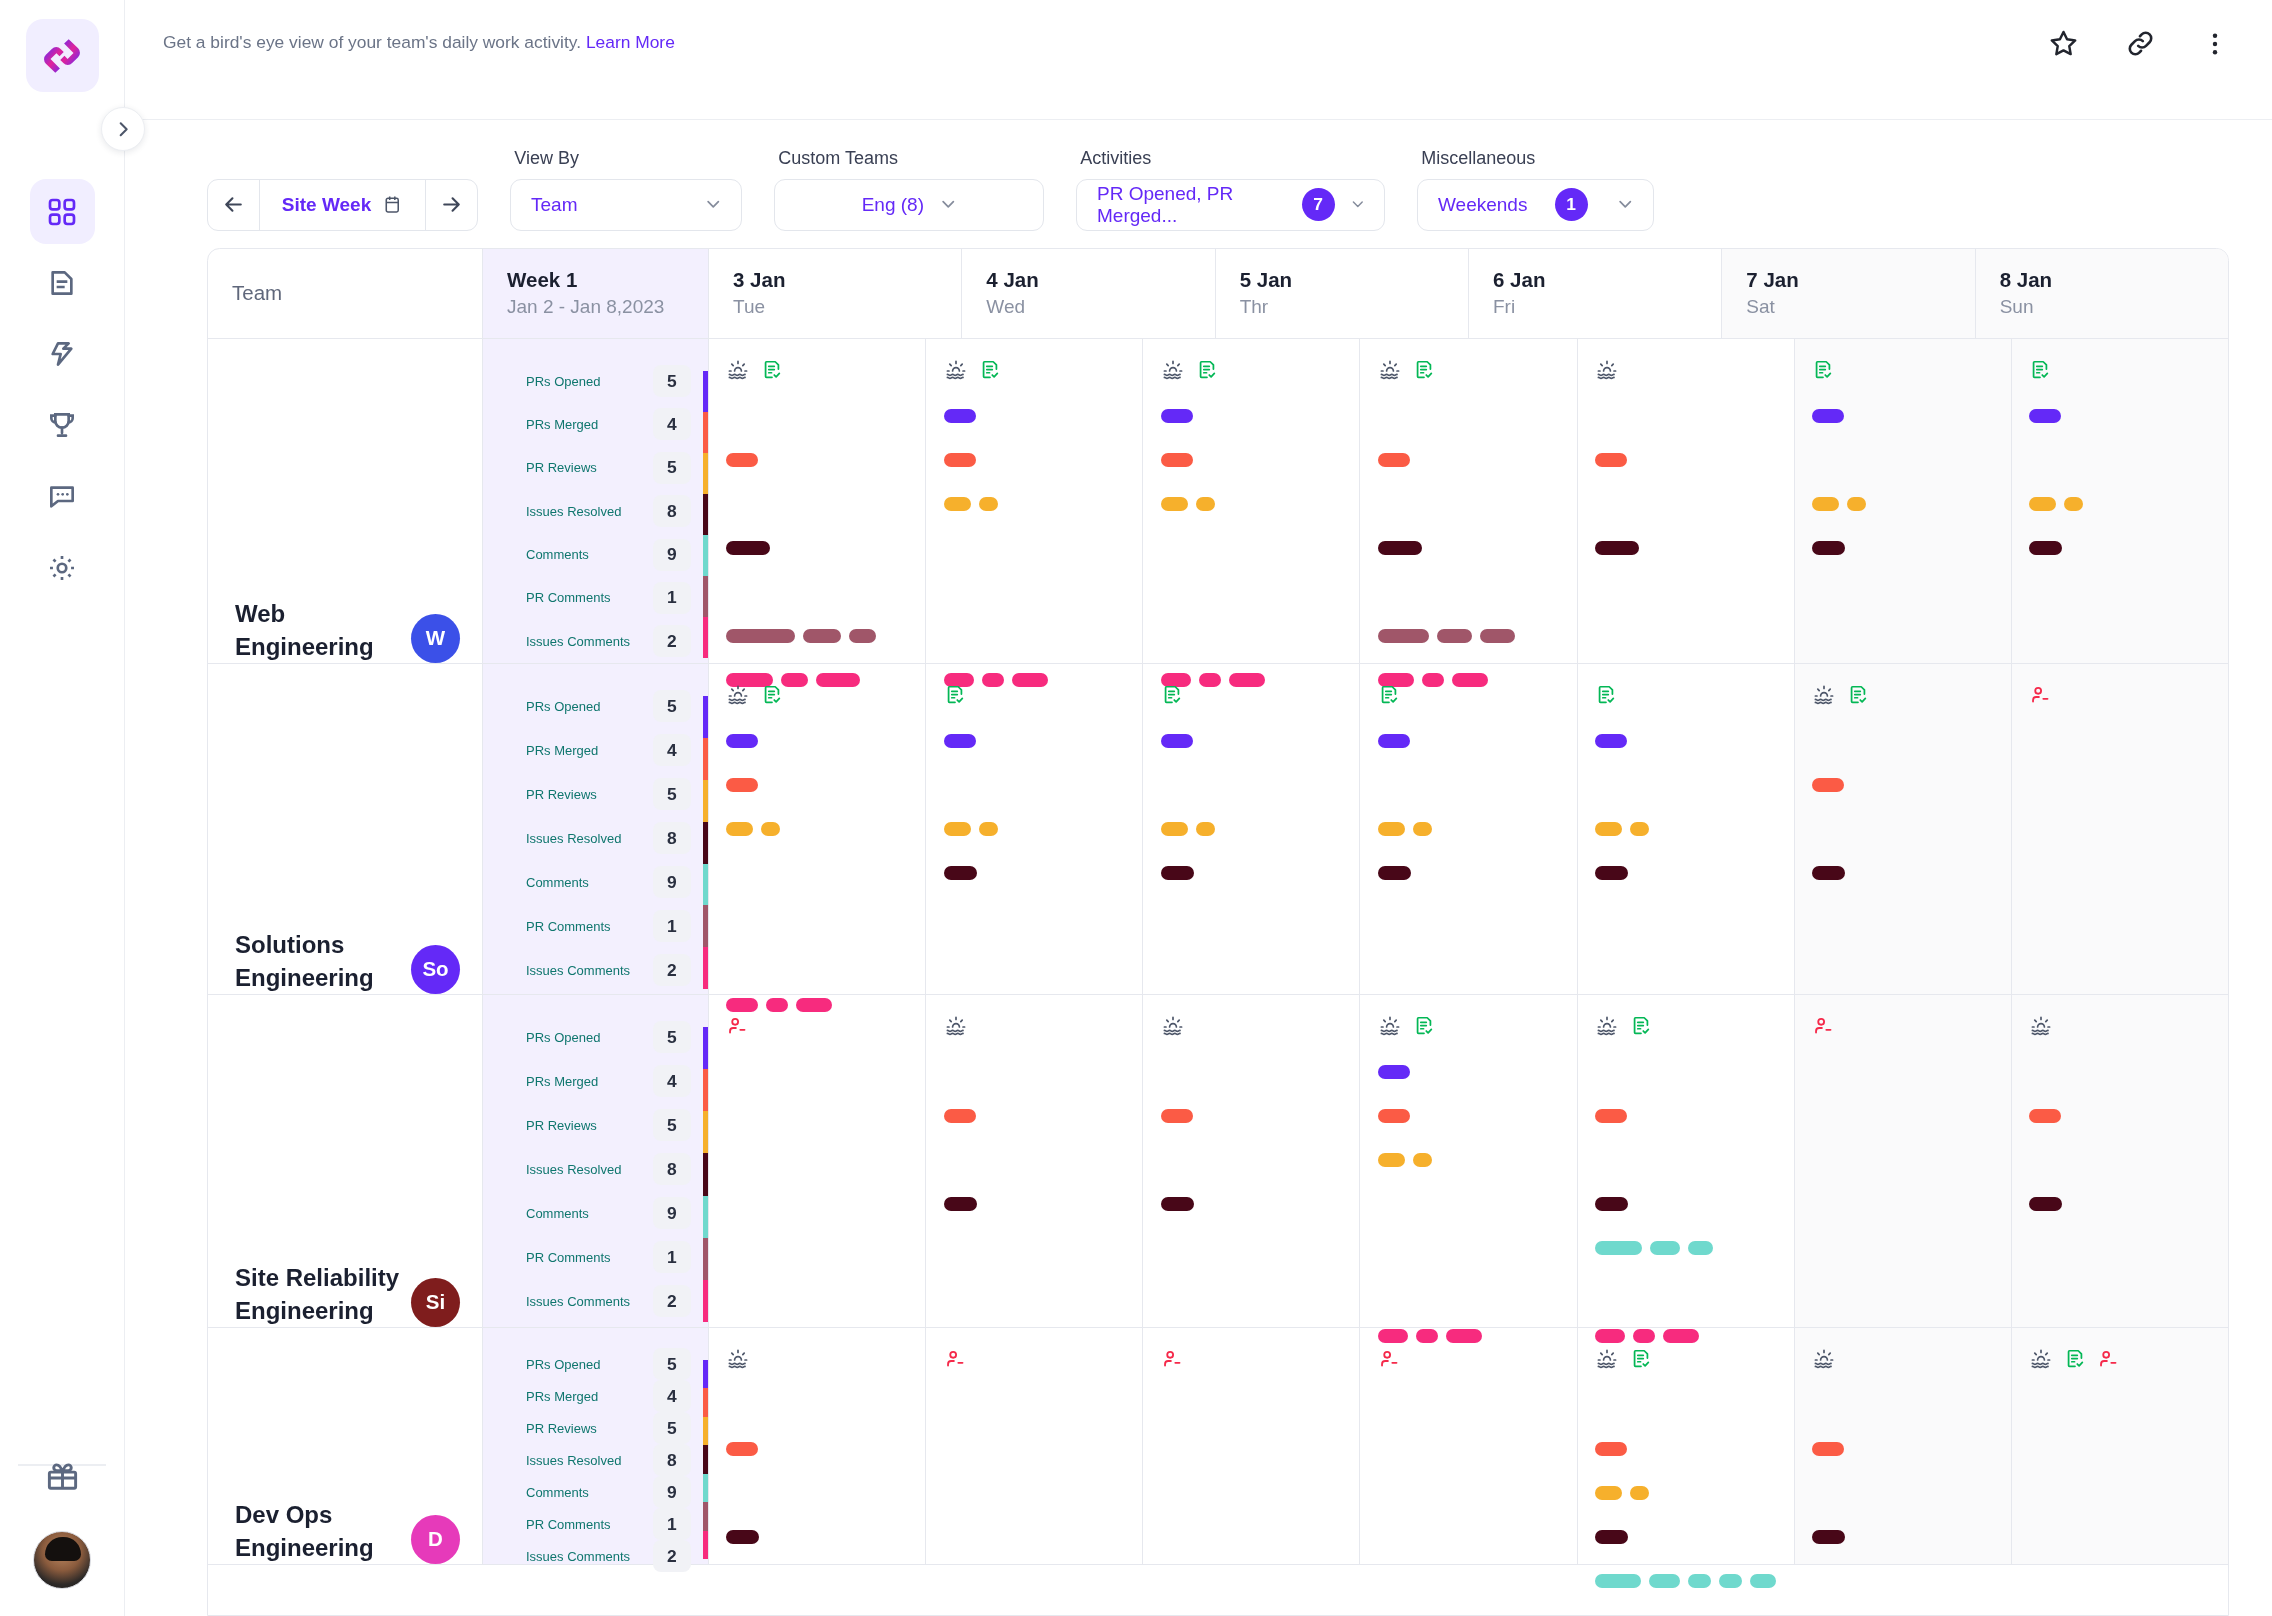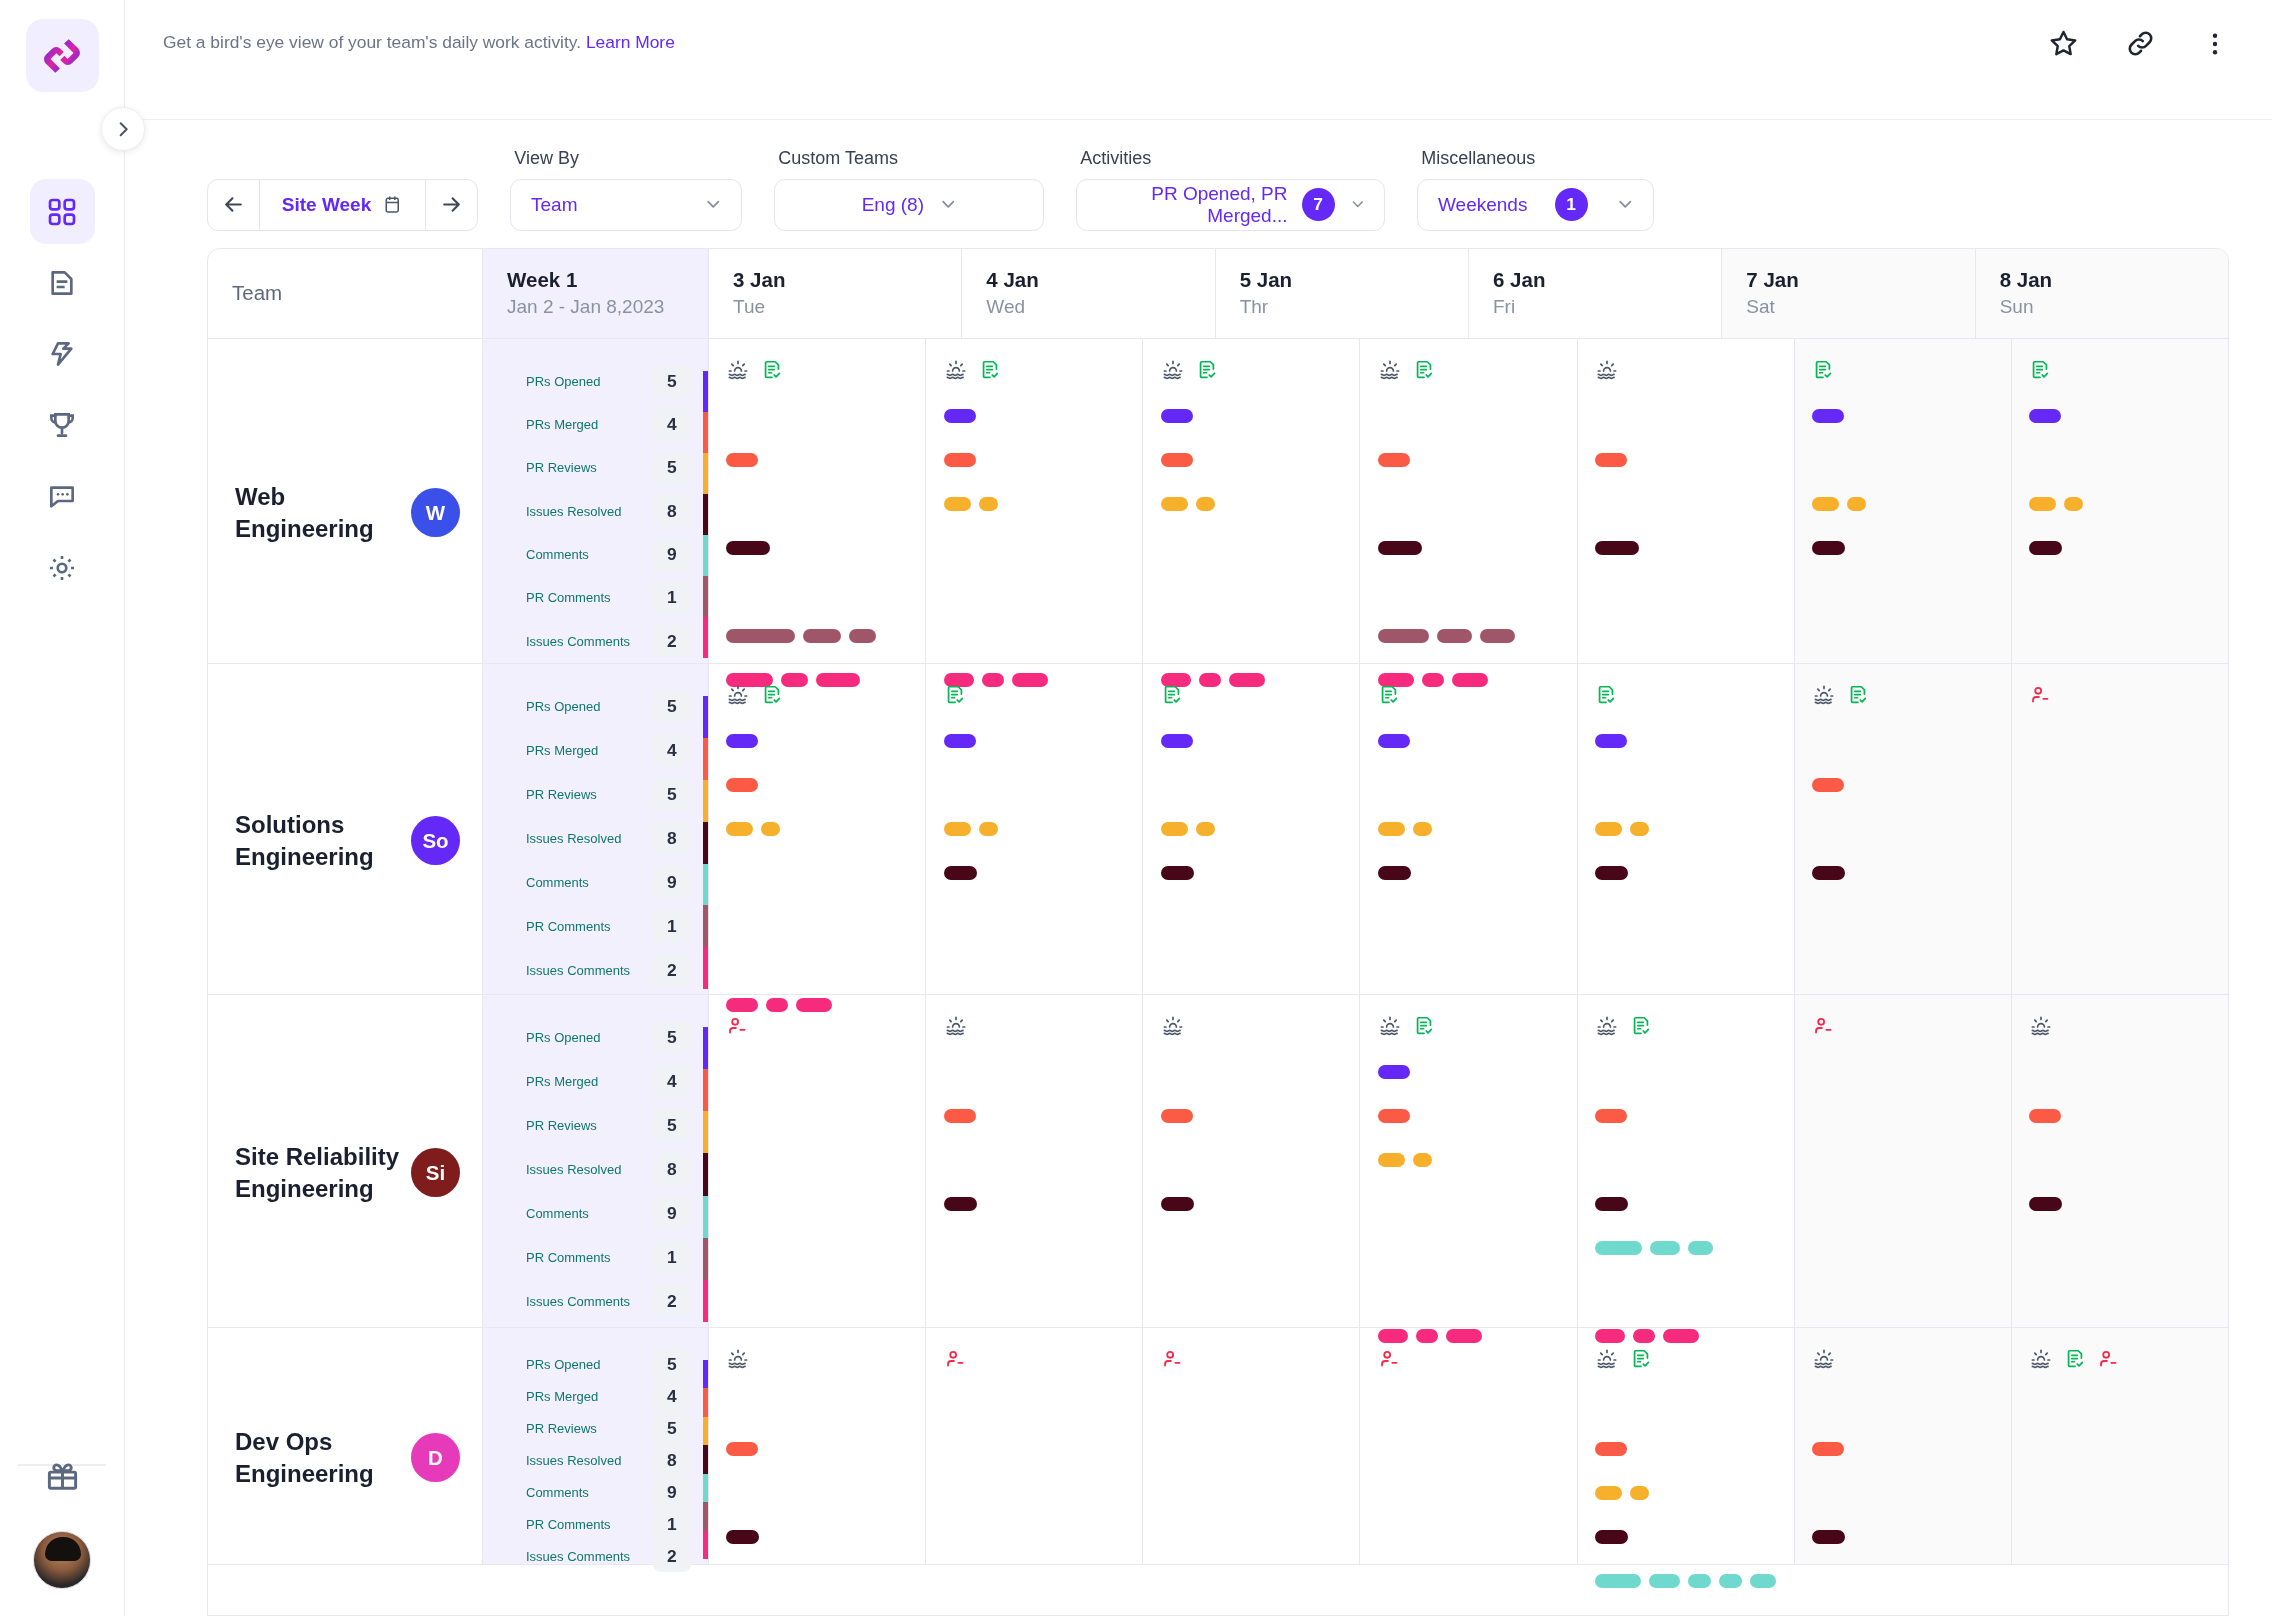--- a/index.html
+++ b/index.html
@@ -96,21 +96,21 @@
     padding: 0 17.4px 0 20.5px; gap: 14px;
   }
   .select .val { color:#6429f7; font-size: 19px; }
   .chev { color:#858c9c; }
   .count-badge {
     min-width: 33px; height: 33px; border-radius: 16.6px; background:#6429f7; color:#fff;
     font-size: 17.4px; font-weight: 700; display:flex; align-items:center; justify-content:center; padding: 0 9.5px;
   }
   .sel-viewby { width: 232px; }
   .sel-teams  { width: 270px; justify-content: center; }
-  .sel-acts   { width: 309px; text-align: right; }
+  .sel-acts   { width: 309px; }
   .sel-misc   { width: 237px; }
 
   
   .grid-wrap { flex: 1; padding: 0 44px 0 82px; min-height: 0; }
   .grid {
     border: 0.8px solid #e6e8ee; border-radius: 12.6px 12.6px 0 0;
     overflow: hidden; background: #fff; height: 100%;
   }
   .grid-row { display: flex; width: 100%; }
   .grid-head { height: 90px; border-bottom: 0.8px solid #e6e8ee; }
@@ -125,21 +125,21 @@
   .hd-team { font-size: 20.5px; color:#5f677b; }
   .hd-main { font-size: 20.5px; color:#1b2030; font-weight: 700; line-height: 1.25; }
   .hd-sub  { font-size: 19px; color:#8a91a2; line-height: 1.3; margin-top: 1.6px; }
 
   .body-row { border-bottom: 0.8px solid #e6e8ee; }
   .row-h1 { height: 325px; }
   .row-h2 { height: 331px; }
   .row-h3 { height: 333px; }
   .row-h4 { height: 237px; }
 
-  .team-cell { padding: 24px 22px 0 27px; display:flex; align-items:center; justify-content: space-between; gap: 9.5px; height:100%;}
+  .team-cell { padding: 24px 22px 0 27px; display:flex; align-items:flex-end; justify-content: space-between; gap: 9.5px; height:100%;}
   .team-name { font-size: 24px; font-weight: 700; color:#1b2030; line-height: 1.35; max-width: 166px;}
   .team-avatar {
     width: 49px; height: 49px; border-radius: 50%; flex: 0 0 49px;
     display:flex; align-items:center; justify-content:center;
     color:#fff; font-size: 20.5px; font-weight: 600;
   }
 
   
   .week-cell { position: relative; height: 100%; padding: 0; display:flex; }
   .metrics { flex:1; padding: 20.5px 0 0 0; display:flex; flex-direction: column; justify-content: flex-start; }

